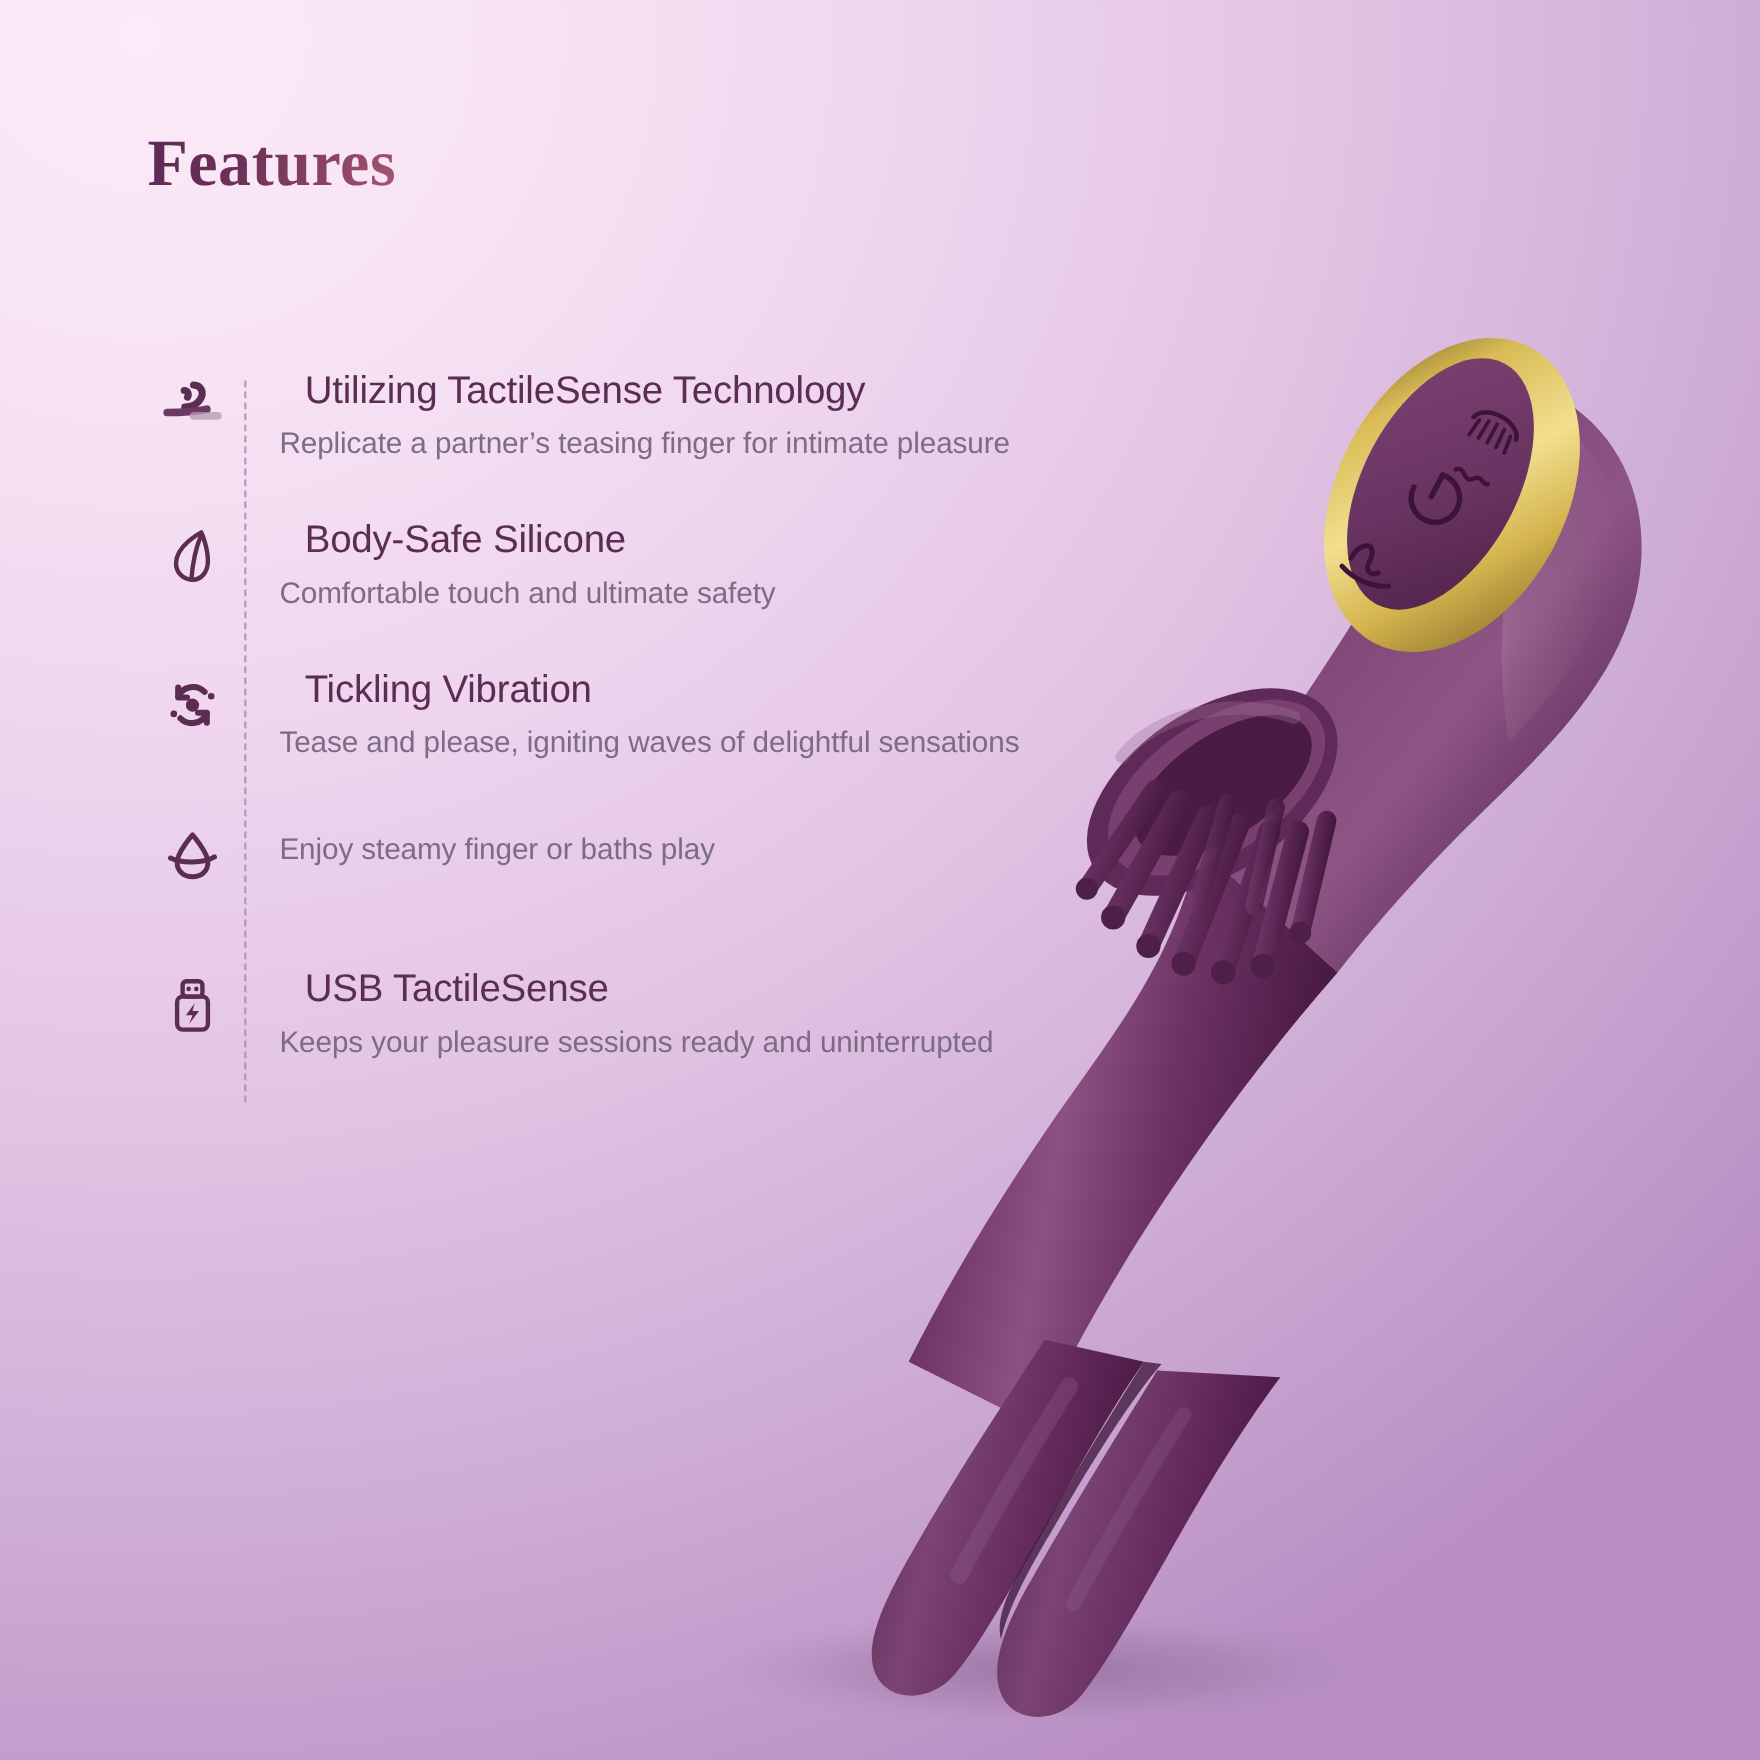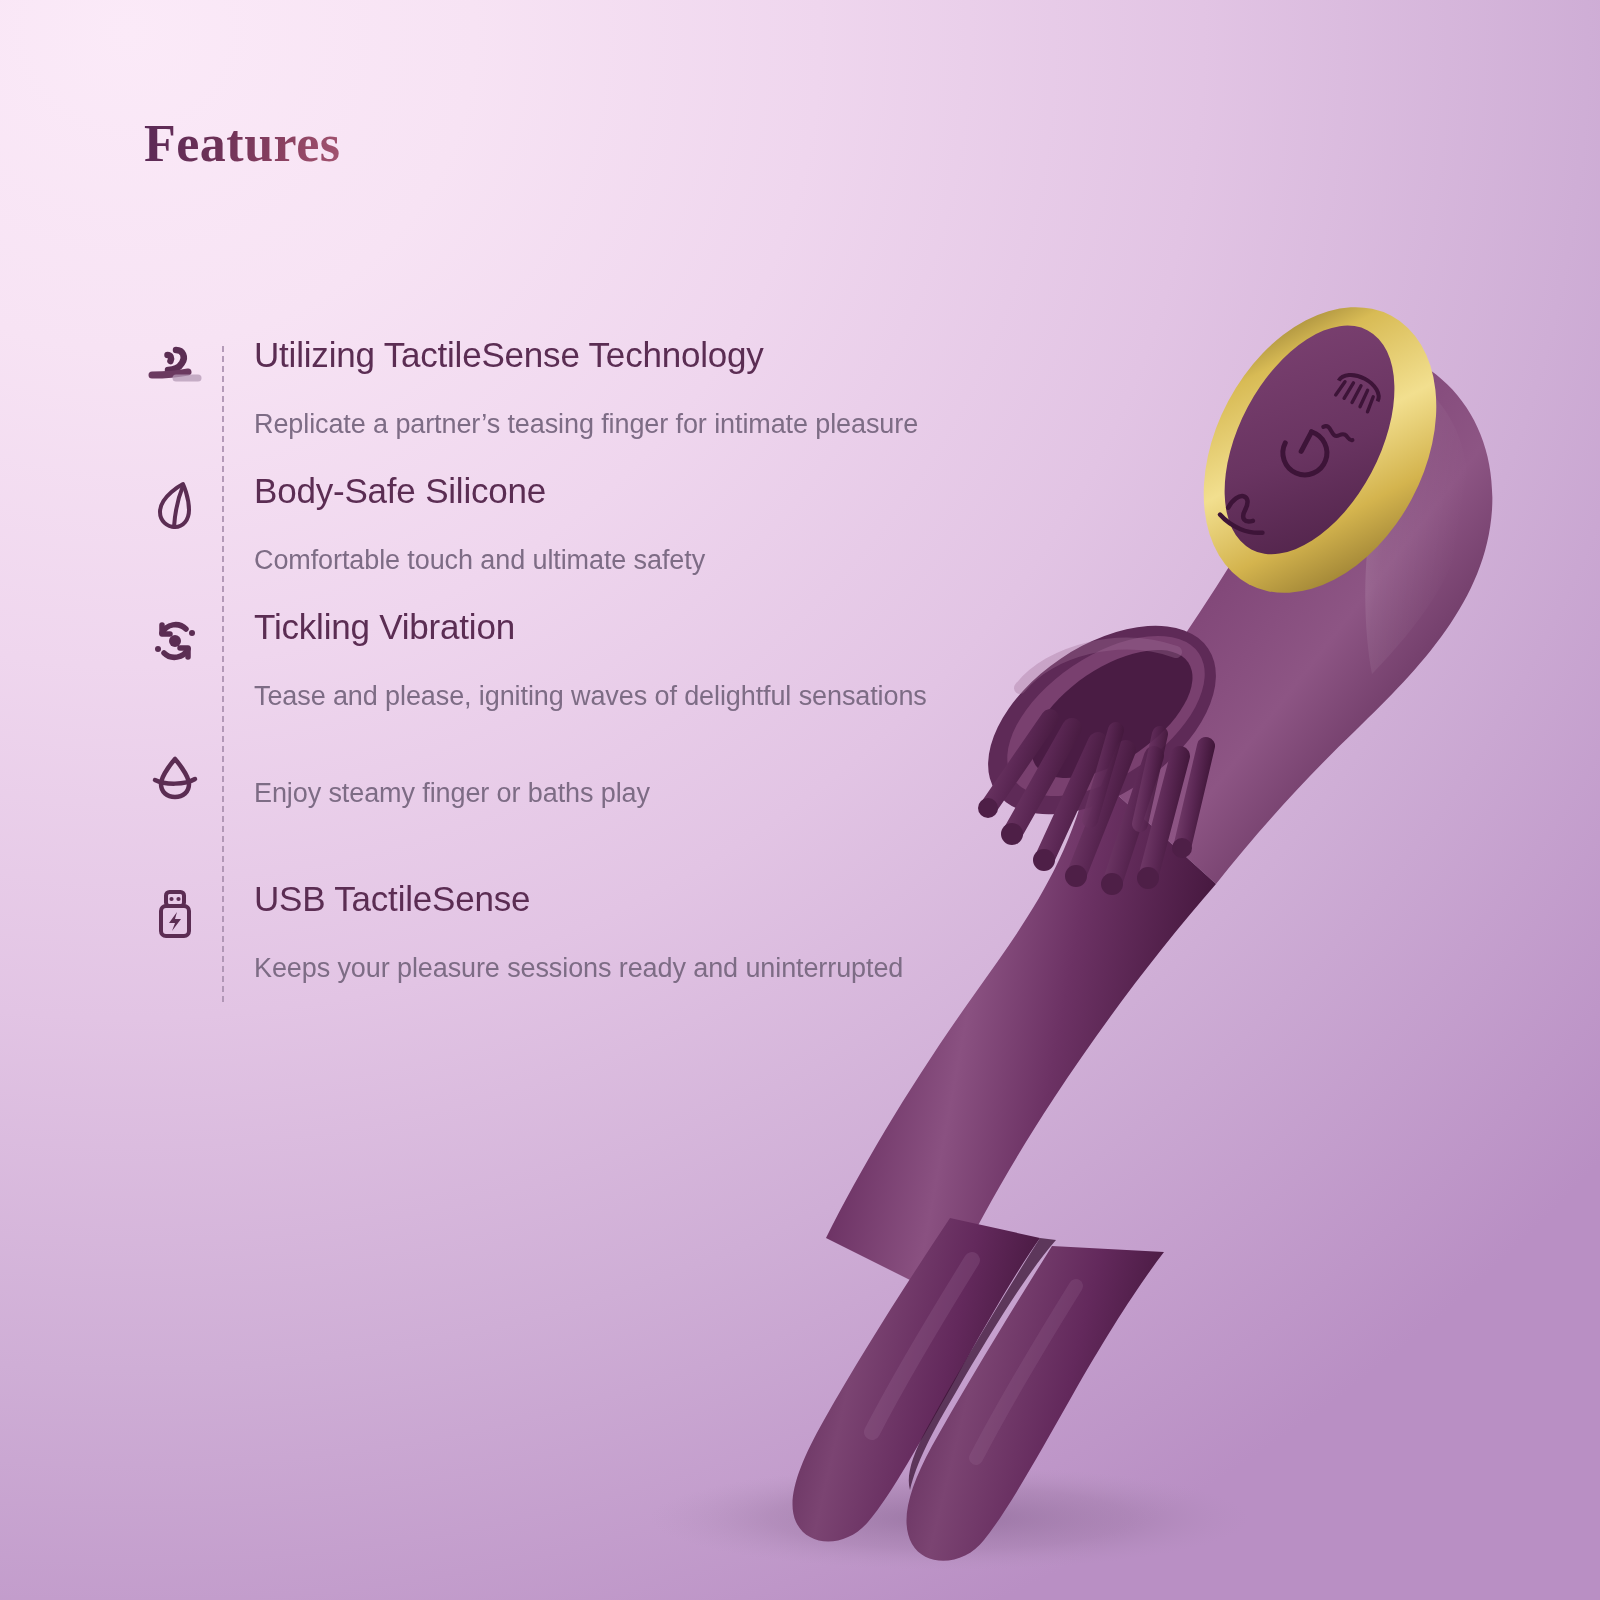--- a/index.html
+++ b/index.html
@@ -20,25 +20,25 @@
     width: 1600px;
     height: 1600px;
     background:
       radial-gradient(120% 110% at 8% 2%, #fbeaf8 0%, #f7e3f4 18%, #efd6ee 36%, #e2c4e4 56%, #cfaed6 76%, #b98fc4 100%);
     overflow: hidden;
   }
 
   
   #title {
     position: absolute;
-    left: 144px;
+    left: 134px;
     top: 118px;
     font-family: "Liberation Serif", "DejaVu Serif", serif;
     font-weight: 700;
-    font-size: 52px;
+    font-size: 60px;
     letter-spacing: 0.5px;
     line-height: 1;
     background: linear-gradient(100deg, #5b2a57 0%, #6d3157 38%, #8c4262 72%, #a35470 100%);
     -webkit-background-clip: text;
     background-clip: text;
     color: transparent;
     -webkit-text-fill-color: transparent;
     white-space: nowrap;
   }
 
@@ -70,23 +70,24 @@
     padding-left: 32px;
     padding-top: 0px;
   }
   .feature-title {
     font-size: 35px;
     font-weight: 400;
     color: #5b2d53;
     line-height: 1.1;
     letter-spacing: -0.2px;
     white-space: nowrap;
+    margin-left: 23px;
   }
   .feature-desc {
-    margin-top: 34px;
+    margin-top: 13px;
     font-size: 27px;
     font-weight: 400;
     color: #7d6c85;
     line-height: 1.15;
     letter-spacing: -0.1px;
     white-space: nowrap;
   }
 
   
   #divider {

